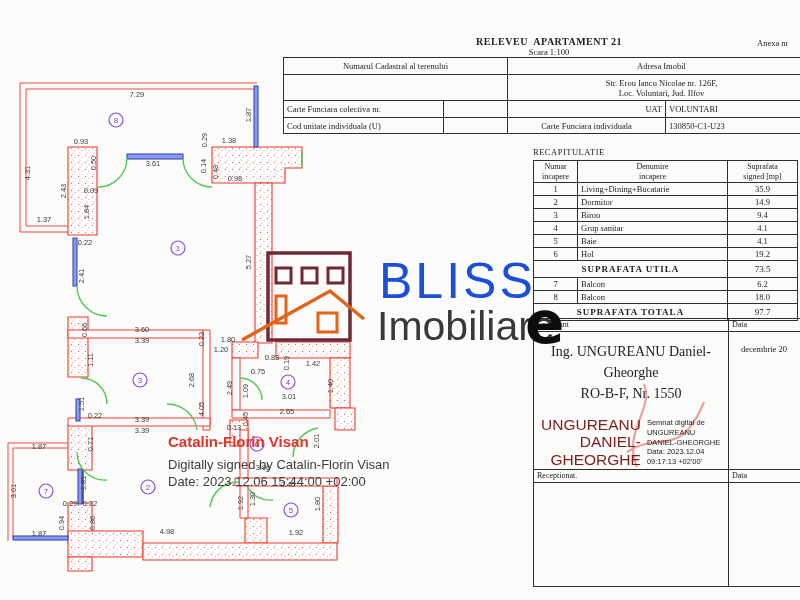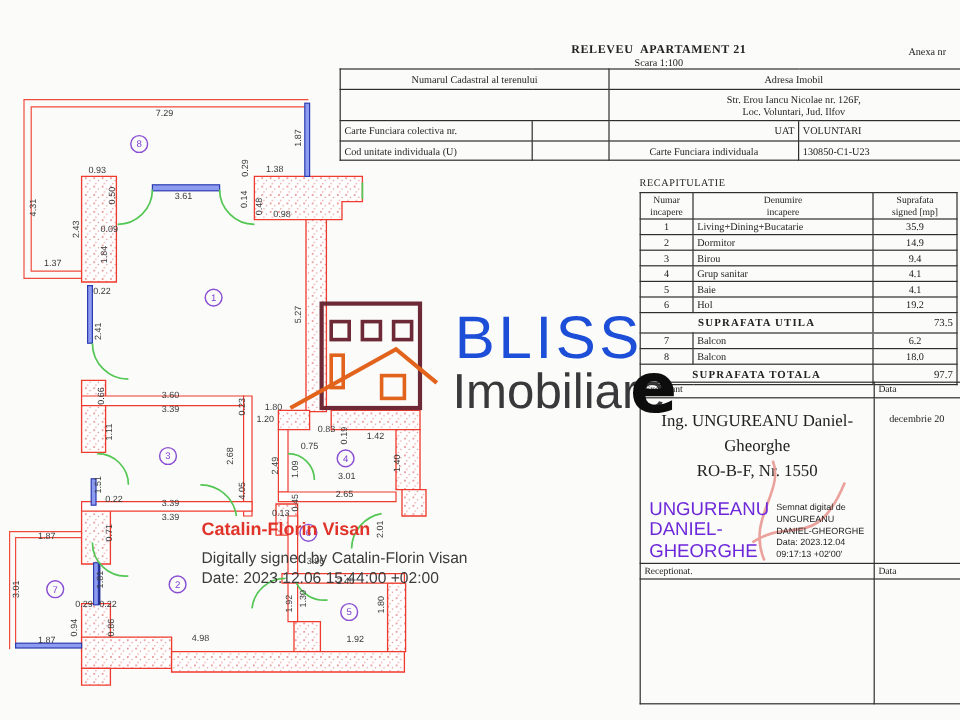--- a/index.html
+++ b/index.html
@@ -27,29 +27,29 @@
   td { border:1px solid #2e2e2e; font-size:8.5px; padding:1px 3px; vertical-align:middle; }
   .doc-title { font-size:10px; font-weight:bold; letter-spacing:.5px; text-align:center; white-space:pre; }
   .doc-scale { font-size:8.5px; text-align:center; }
   .annex { font-size:8.5px; white-space:nowrap; }
   .c { text-align:center; } .r { text-align:right; }
 
   .recap-heading { font-size:8.5px; letter-spacing:.5px; }
   .recap td { font-size:8.5px; }
   .recap .hd { font-size:8px; text-align:center; line-height:1.15; height:22px; }
   .recap .rw td { height:12px; }
-  .recap .tot td { height:17px; font-size:9px;text-align:right; }
+  .recap .tot td { height:17px; font-size:9px; }
   .recap .tot .lbl { text-align:center; letter-spacing:1px; border-right:none;font-weight:bold; }
 
   .sig-table { position:relative; }
   .sig-table td { vertical-align:top;margin-left:33px; }
   .sig-lblrow td { height:13px; font-size:8px; }
   .eng { text-align:center; font-size:14px; margin-top:8px; line-height:1.5; }
   .digital { display:flex; gap:6px; margin:12px 0 0 4px; position:relative; }
-  .digital .big { width:104px; font:15.5px "Liberation Sans", sans-serif; color:#6d28d9; line-height:1.12; }
+  .digital .big { width:104px; font:15.5px "Liberation Sans", sans-serif; color:#7f1d1d; line-height:1.12;text-align:right; }
   .digital .small { width:84px; font:7.5px "Liberation Sans", sans-serif; color:#1f1f1f;
                     line-height:1.3; padding-top:2px; }
   .stamp-e { position:absolute; left:-8px; top:-24px; font:bold 58px "DejaVu Sans", sans-serif;
              color:#0d0d0d; z-index:5; line-height:1; }
   .squiggle { position:absolute; left:58px; top:40px; z-index:0; }
   .date-cell { font-size:8.5px; padding:12px 0 0 12px; white-space:nowrap; }
 
   
   .bliss1 { font-family:"Liberation Sans", sans-serif; font-weight:300; font-size:50px;
             letter-spacing:3px; color:#1d4ed8; }

